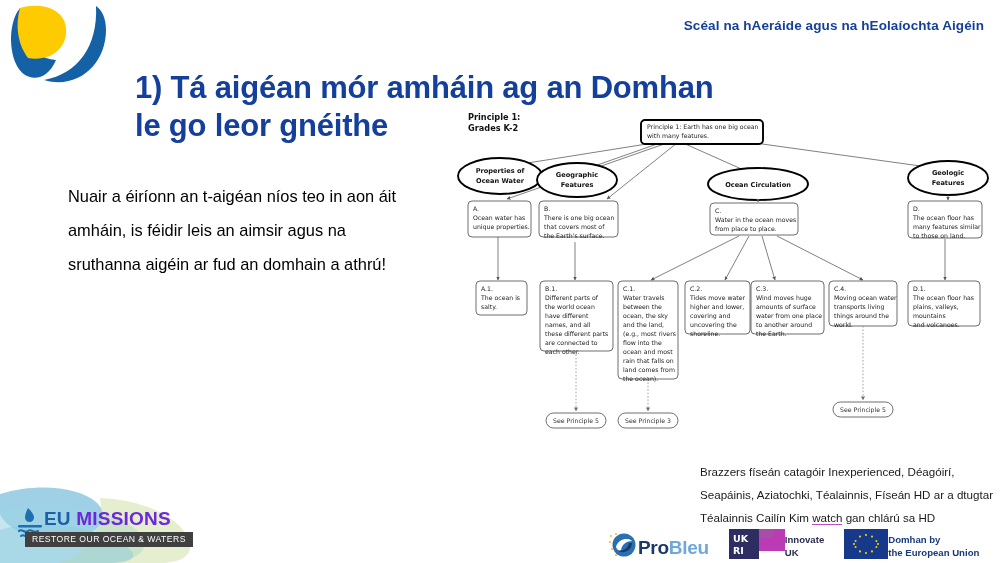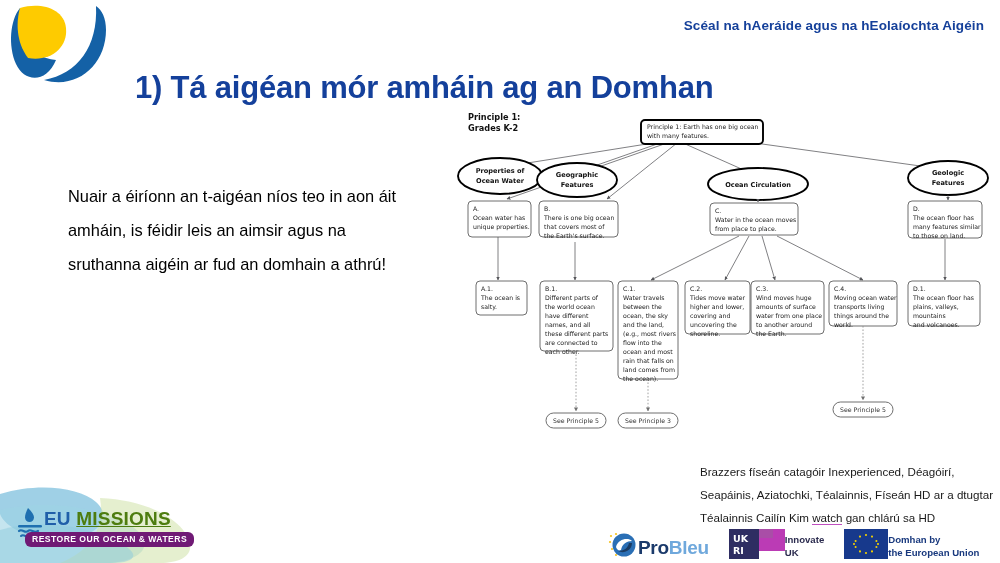--- a/index.html
+++ b/index.html
@@ -151,33 +151,32 @@
   #eu-missions .em-text {
     position: absolute;
     left: 44px;
     top: 22px;
     font-size: 19px;
     font-weight: bold;
     letter-spacing: 0.2px;
     white-space: nowrap;
   }
   #eu-missions .em-eu { color: #1f5fa9; }
-  #eu-missions .em-missions { color: #4d7c0f; text-decoration: underline; }
+  #eu-missions .em-missions { color: #6d28d9; }
   #eu-missions .em-strap {
     position: absolute;
     left: 25px;
     top: 46px;
-    background: #701a75;
+    background: #404040;
     color: #ffffff;
     font-size: 8.6px;
-    font-weight: bold;
+    font-weight: normal;
     letter-spacing: 0.45px;
     padding: 2px 7px 2.5px 7px;
     white-space: nowrap;
-    border-radius: 6px;
   }
 
   
   #funders {
     position: absolute;
     left: 608px;
     top: 527px;
     height: 34px;
     display: flex;
     align-items: center;
@@ -219,20 +218,21 @@
     <path d="M14 6 C12 34 22 55 50 58 C40 82 18 80 10 62 C2 44 4 18 14 6 Z" fill="#1461a6"></path>
     <path d="M90 4 C92 44 72 72 38 78 C72 88 100 62 100 28 C100 16 96 8 90 4 Z" fill="#1461a6"></path>
     <path d="M14 6 C34 0 58 6 60 26 C62 46 44 60 22 56 C10 40 10 20 14 6 Z" fill="#fecb00"></path>
   </svg>
 </div>
 
 <div id="course-line">Scéal na hAeráide agus na hEolaíochta Aigéin</div>
 
 <h1 id="slide-title">
   <span>1) Tá aigéan mór amháin ag an Domhan</span><br>
+  <span>le go leor gnéithe</span>
 </h1>
 
 <div id="body-copy">
   <p>Nuair a éiríonn an t-aigéan níos teo in aon áit amháin, is féidir leis an aimsir agus na sruthanna aigéin ar fud an domhain a athrú!</p>
 </div>
 
 <div id="concept-map">
   <svg width="545" height="340" viewBox="0 0 545 340">
     <defs>
       <marker id="arrow" viewBox="0 0 10 10" refX="9" refY="5" markerWidth="5" markerHeight="5" orient="auto-start-reverse">

